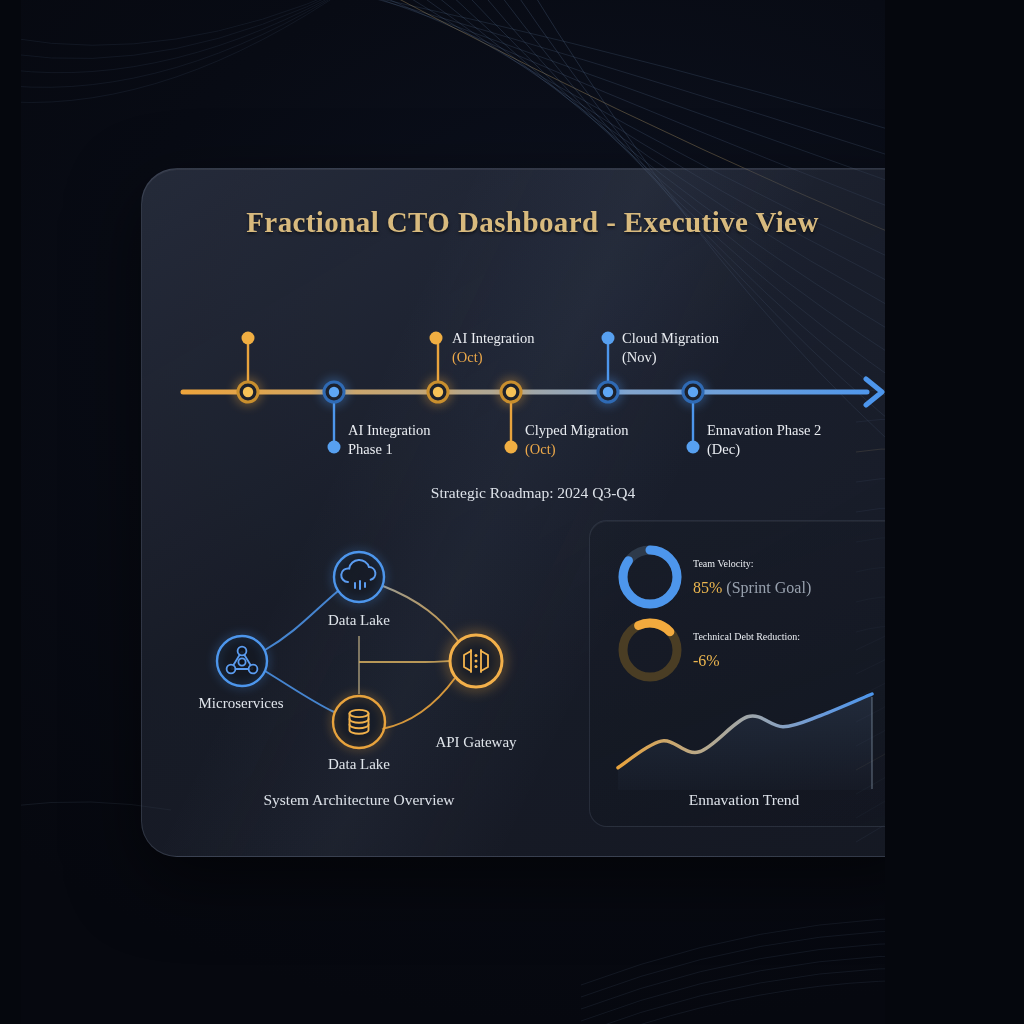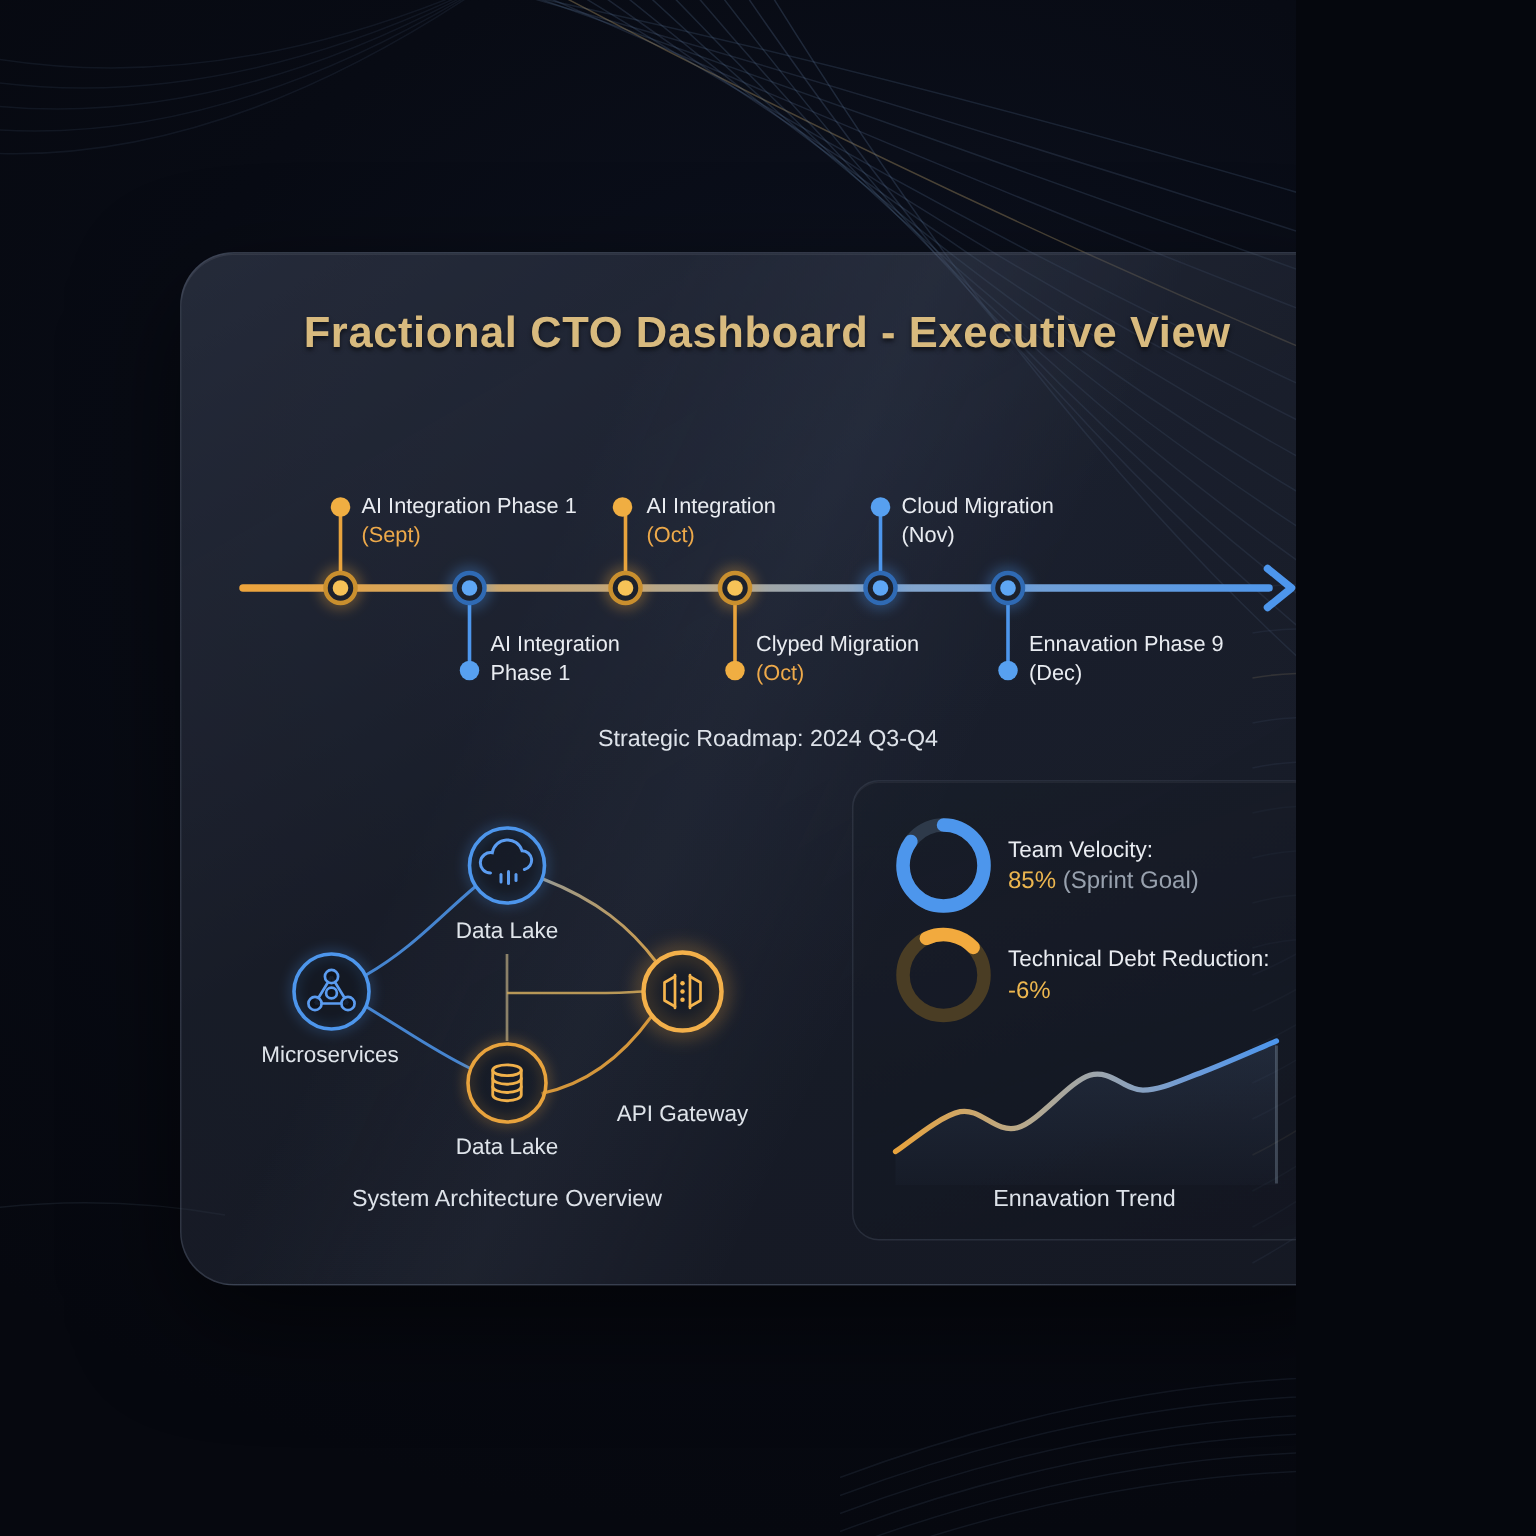--- a/index.html
+++ b/index.html
@@ -1,19 +1,20 @@
 <!DOCTYPE html>
 <html><head>
 <meta charset="utf-8">
 <style>
   html,body{margin:0;padding:0;background:#05070d;}
   .stage{
     position:relative;width:864px;height:1024px;overflow:hidden;
     background:radial-gradient(900px 700px at 68% 32%, #0d1220 0%, #080b14 55%, #06080f 100%);
-    font-family:Liberation Sans, sans-serif;
+    font-family:Liberation Serif, serif;
+    margin-left:21px;
     -webkit-font-smoothing:antialiased;
   }
   svg{display:block}
   .bg-arcs{position:absolute;inset:0;z-index:1;pointer-events:none;}
   .glass-card{
     position:absolute;left:120px;top:168px;width:783px;height:687px;z-index:2;
     border-radius:36px;
     background:
       linear-gradient(115deg, rgba(150,170,205,0.0) 30%, rgba(160,180,215,0.05) 46%, rgba(150,170,205,0.0) 62%),
       linear-gradient(150deg, rgba(64,72,92,0.52) 0%, rgba(42,48,63,0.48) 45%, rgba(33,38,51,0.55) 100%);
@@ -34,21 +35,21 @@
     font-size:29px;font-weight:700;letter-spacing:0.4px;color:#d8ba7e;
     text-shadow:0 2px 3px rgba(0,0,0,0.55);
   }
   .tl-label{font-size:14.5px;line-height:19px;white-space:nowrap;}
   .tl-label .l1{color:#e9ecf1;}
   .tl-label .l2{color:#e9ecf1;}
   .tl-label .l2.orange{color:#eda94a;}
   .caption{font-size:15.5px;color:#dde2e9;white-space:nowrap;}
   .center{transform:translateX(-50%);}
   .node-label{font-size:15px;color:#dfe4ea;white-space:nowrap;text-align:center;}
-  .metric-label{font-size:15px;color:#e9ecf1;white-space:nowrap;}
+  .metric-label{font-size:10px;color:#e9ecf1;white-space:nowrap;}
   .metric-value{font-size:16px;white-space:nowrap;}
   .metric-value .val{color:#ecb64f;font-weight:500;}
   .metric-value .suffix{color:#98a1ae;}
 </style>
 </head>
 <body>
 
 <div class="stage">
 
   <svg class="bg-arcs" id="bgArcs" width="1024" height="1024" viewBox="0 0 1024 1024">
@@ -254,42 +255,38 @@
 
     <g>
       <path id="trendFillPath" fill="url(#trendFillGrad)" stroke="none" d="M597,767.72C604.2,763.3 626.6,743.8 640.2,741.1C653.7,738.5 663.9,755.8 678.3,751.8C692.7,747.7 712.6,721.0 726.5,716.8C740.5,712.6 749.8,726.9 762.1,726.7C774.4,726.4 785.4,720.7 800.2,715.3C815.0,709.8 842.5,697.5 851.0,694.0L851,790 L597,790 Z"></path>
       <path d="M851,697 V789" stroke="rgba(165,185,210,0.28)" stroke-width="2"></path>
       <path id="trendLine" fill="none" stroke="url(#trendGrad)" stroke-width="3.5" stroke-linecap="round" d="M597,767.72C604.2,763.3 626.6,743.8 640.2,741.1C653.7,738.5 663.9,755.8 678.3,751.8C692.7,747.7 712.6,721.0 726.5,716.8C740.5,712.6 749.8,726.9 762.1,726.7C774.4,726.4 785.4,720.7 800.2,715.3C815.0,709.8 842.5,697.5 851.0,694.0"></path>
     </g>
   </svg>
 
   <div class="txt page-title">Fractional CTO Dashboard - Executive View</div>
 
-  <div class="txt tl-label" style="left:241px;top:329px">
-    <div class="l1">AI Integration Phase 1</div>
-    <div class="l2 orange">(Sept)</div>
-  </div>
   <div class="txt tl-label" style="left:327px;top:421px">
     <div class="l1">AI Integration</div>
     <div class="l2">Phase 1</div>
   </div>
   <div class="txt tl-label" style="left:431px;top:329px">
     <div class="l1">AI Integration</div>
     <div class="l2 orange">(Oct)</div>
   </div>
   <div class="txt tl-label" style="left:504px;top:421px">
     <div class="l1">Clyped Migration</div>
     <div class="l2 orange">(Oct)</div>
   </div>
   <div class="txt tl-label" style="left:601px;top:329px">
     <div class="l1">Cloud Migration</div>
     <div class="l2">(Nov)</div>
   </div>
   <div class="txt tl-label" style="left:686px;top:421px">
-    <div class="l1">Ennavation Phase 9</div>
+    <div class="l1">Ennavation Phase 2</div>
     <div class="l2">(Dec)</div>
   </div>
 
   <div class="txt caption center" style="left:512px;top:484px">Strategic Roadmap: 2024 Q3-Q4</div>
 
   <div class="txt node-label center" style="left:338px;top:612px">Data Lake</div>
   <div class="txt node-label center" style="left:220px;top:695px">Microservices</div>
   <div class="txt node-label center" style="left:455px;top:734px">API Gateway</div>
   <div class="txt node-label center" style="left:338px;top:756px">Data Lake</div>
   <div class="txt caption center" style="left:338px;top:791px">System Architecture Overview</div>

